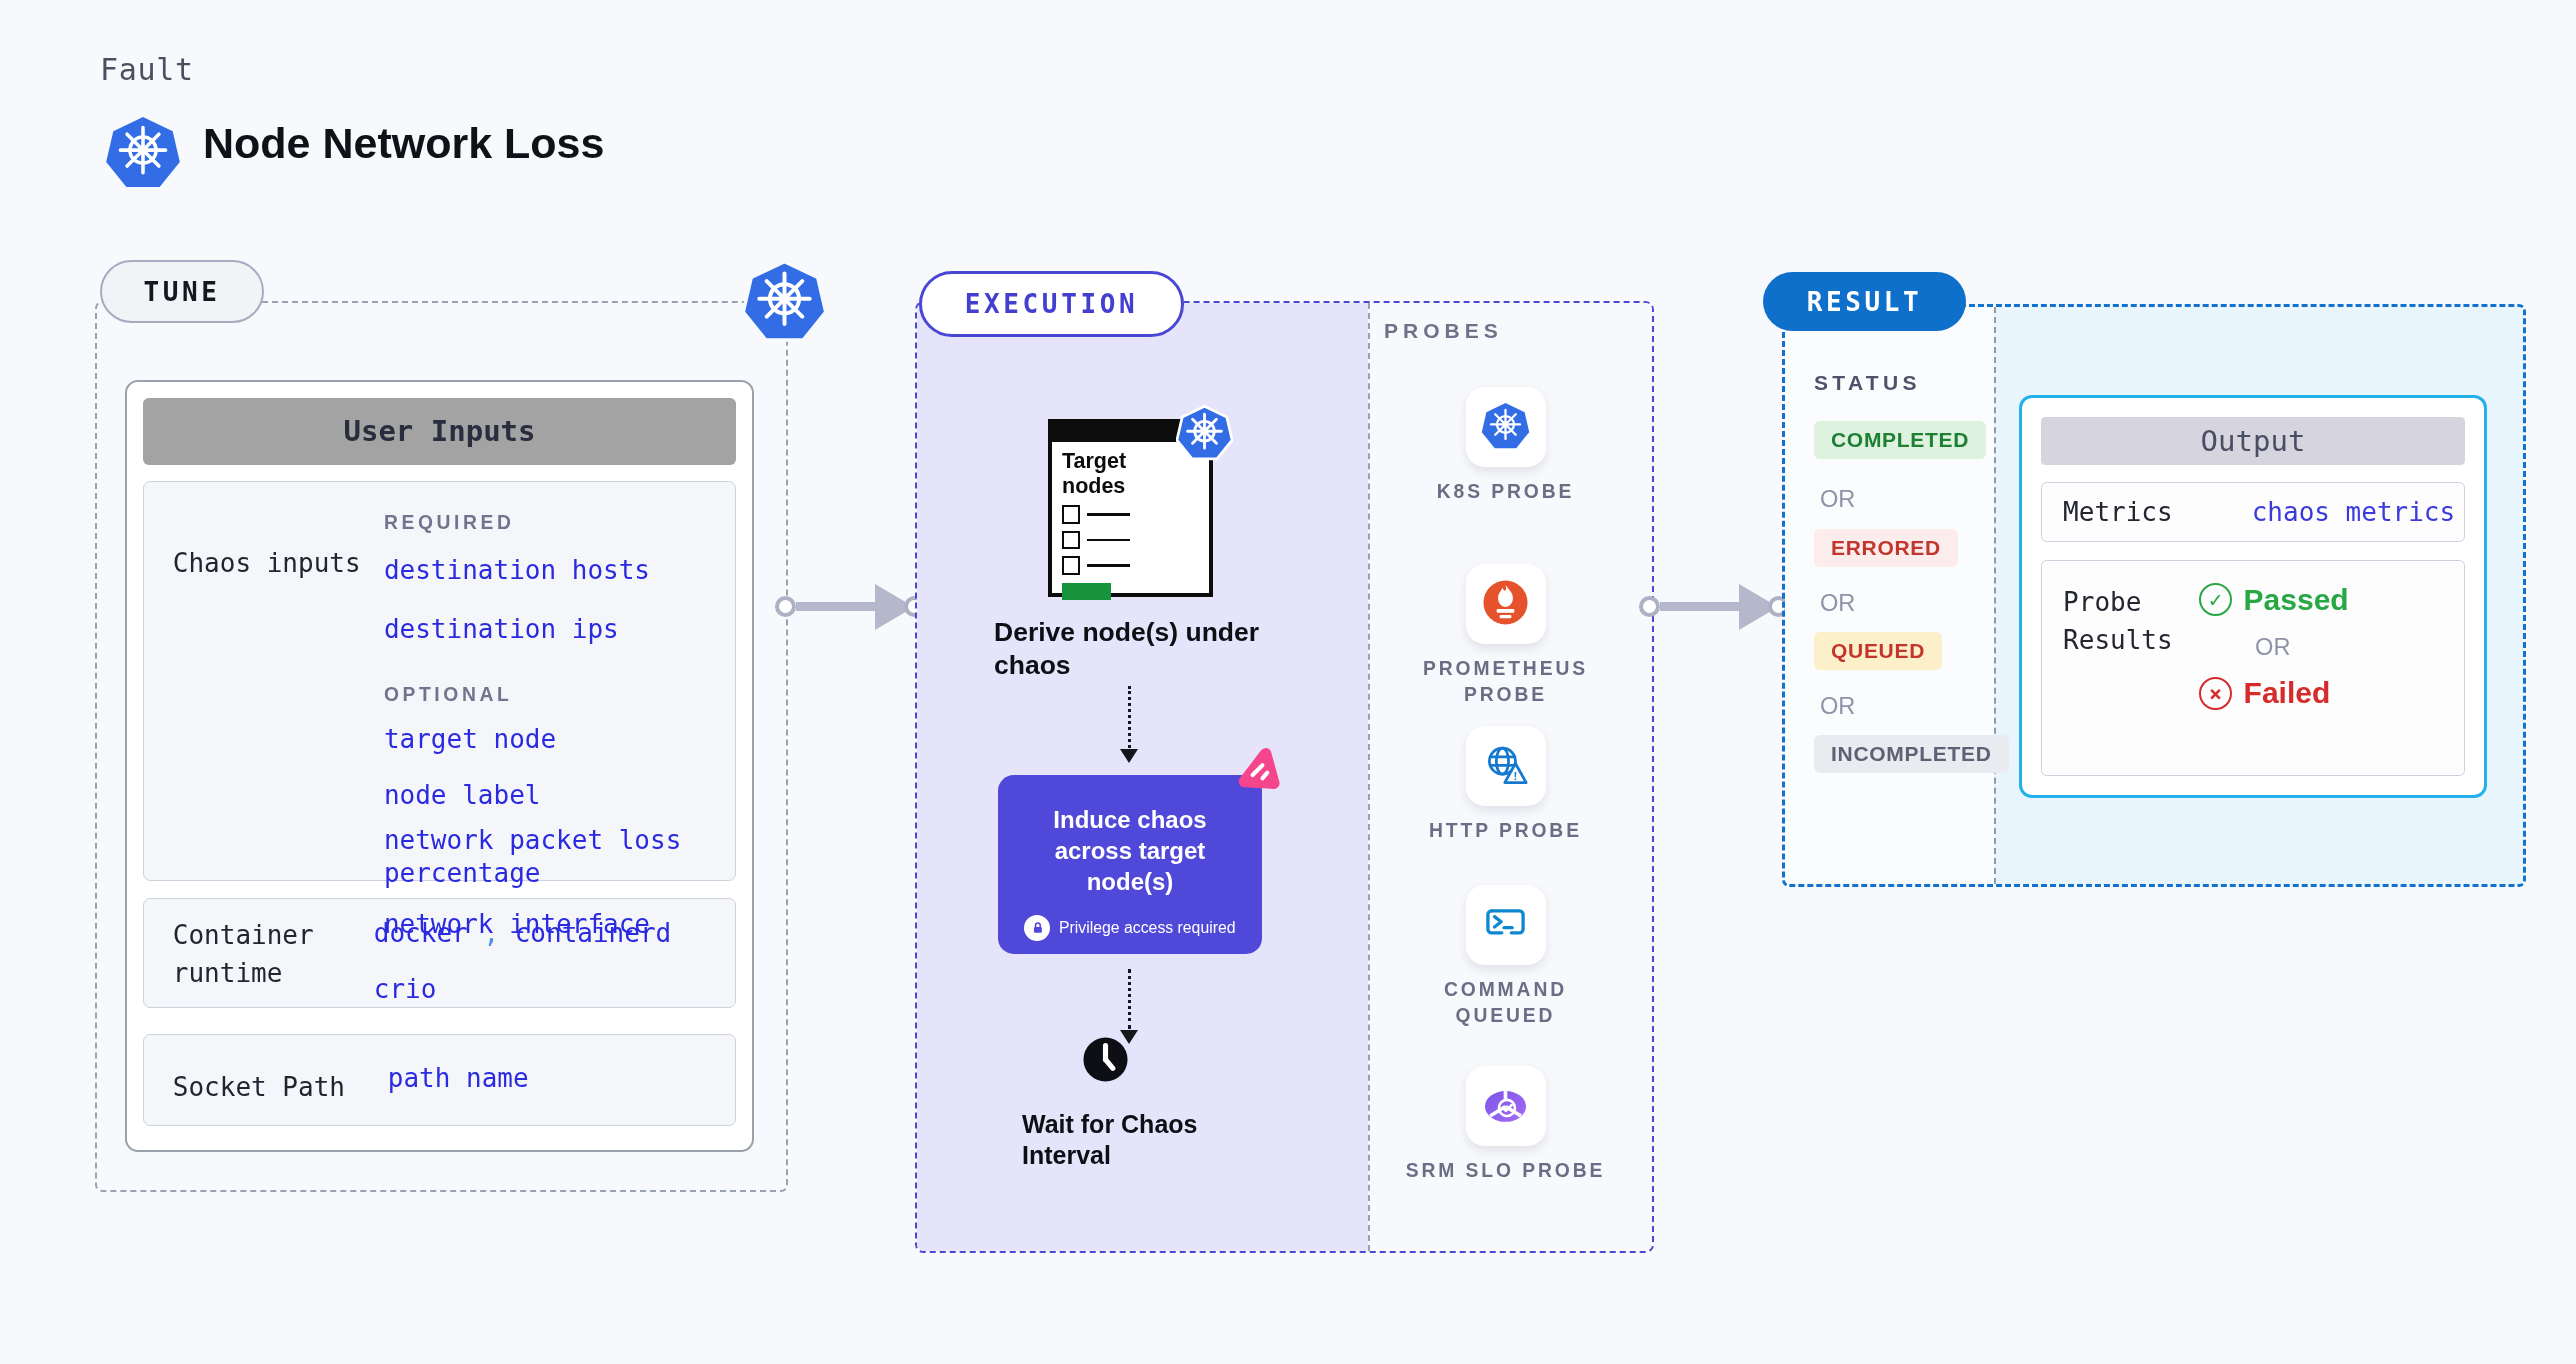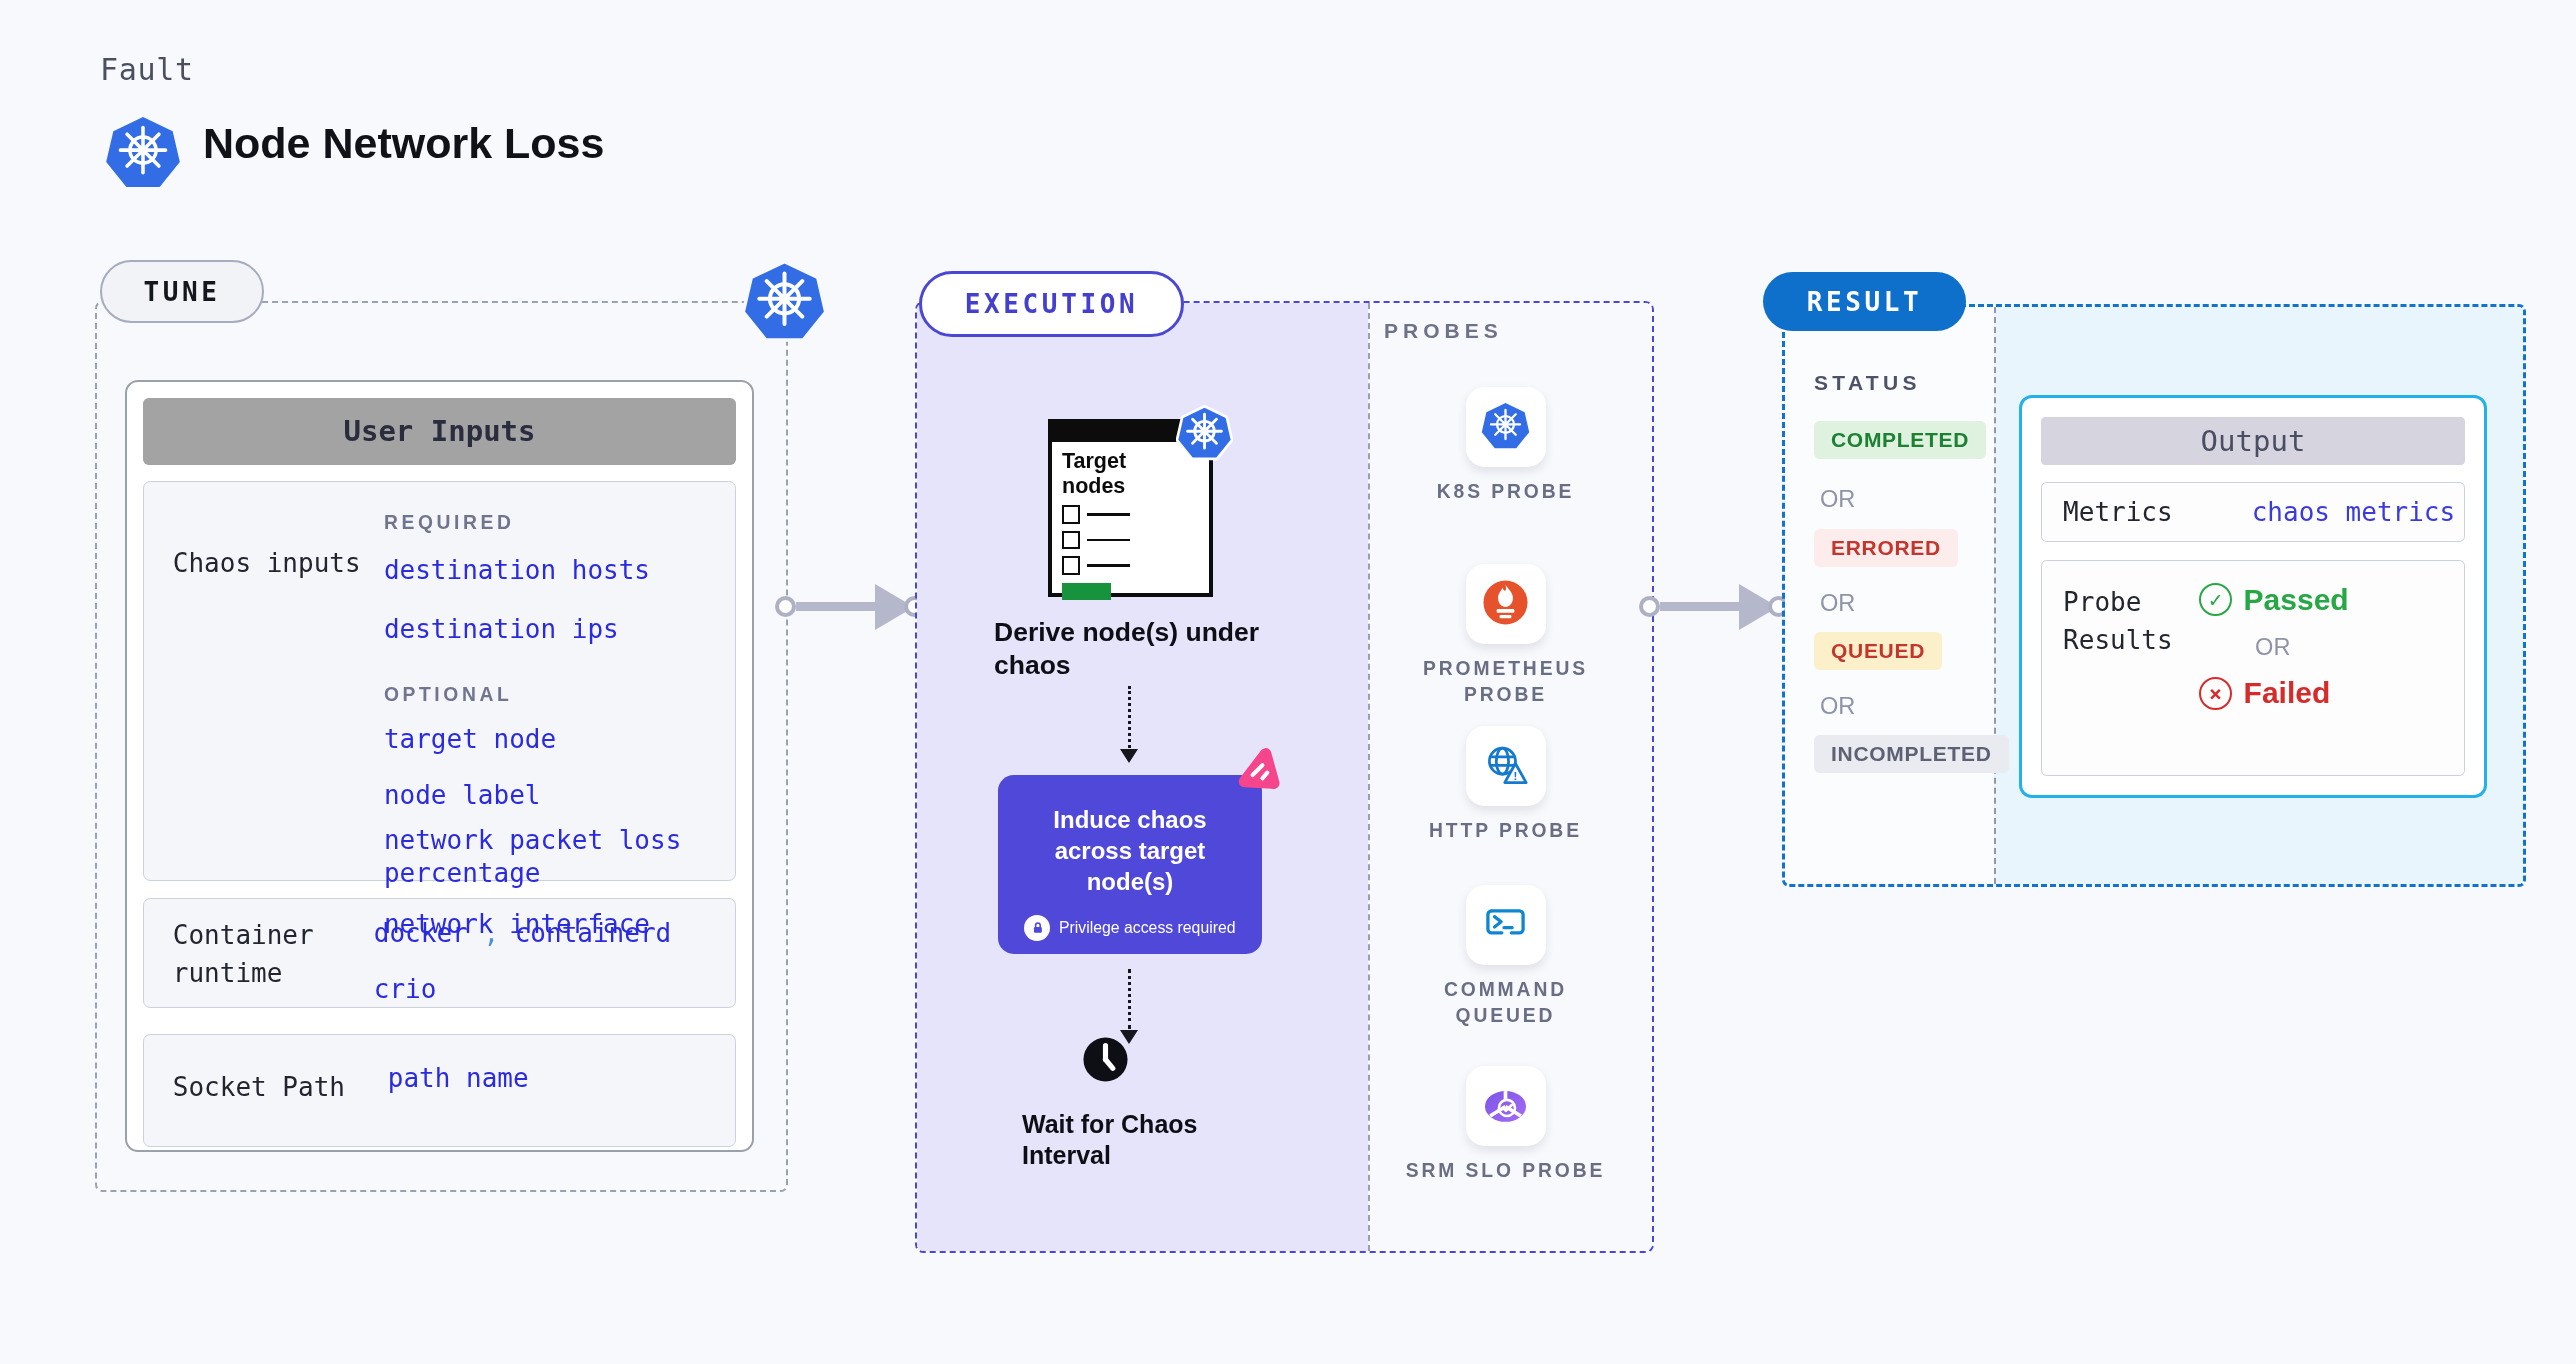--- a/index.html
+++ b/index.html
@@ -34,21 +34,21 @@
   .output-col{flex:1;background:#e9f5fc;border-left:2.1px dashed #9298aa;}
 
   
   .ui-card{left:125px;top:380px;width:629px;height:772px;background:#ffffff;border:2.9px solid #9aa0ac;
            border-radius:13px;padding:15.8px;box-sizing:border-box;}
   .ui-header{height:67px;background:#a3a3a3;border-radius:5.7px;display:flex;align-items:center;
              justify-content:center;font-size:29px;color:#2a2d3d;font-weight:bold;}
   .io-row{background:#f5f6fa;border:1.4px solid #cdd1dd;border-radius:7.2px;display:flex;box-sizing:border-box;}
   .row-chaos{margin-top:16.5px;height:400px;}
   .row-runtime{margin-top:16.5px;height:110px;}
-  .row-socket{margin-top:26.5px;height:113px;}
+  .row-socket{margin-top:26.5px;height:92px;}
   .io-label{width:215px;padding-left:29px;box-sizing:content-box;font-size:26px;color:#22252f;line-height:1.45;}
   .io-values{flex:1;padding-right:14.3px;}
   .tag{font-family:"Liberation Sans", sans-serif;font-weight:bold;font-size:19.3px;letter-spacing:3.6px;color:#70748c;}
   .bval{font-size:26px;color:#2a2ae0;line-height:1.25;}
   .comma{color:#4a90e2;}
 
   
   .h-arrow{display:flex;align-items:center;}
   .dot{width:13px;height:13px;border:4.3px solid #aeb1c4;border-radius:50%;background:#fff;flex:none;}
   .shaft{flex:1;height:8.6px;background:#b5b7ca;}

